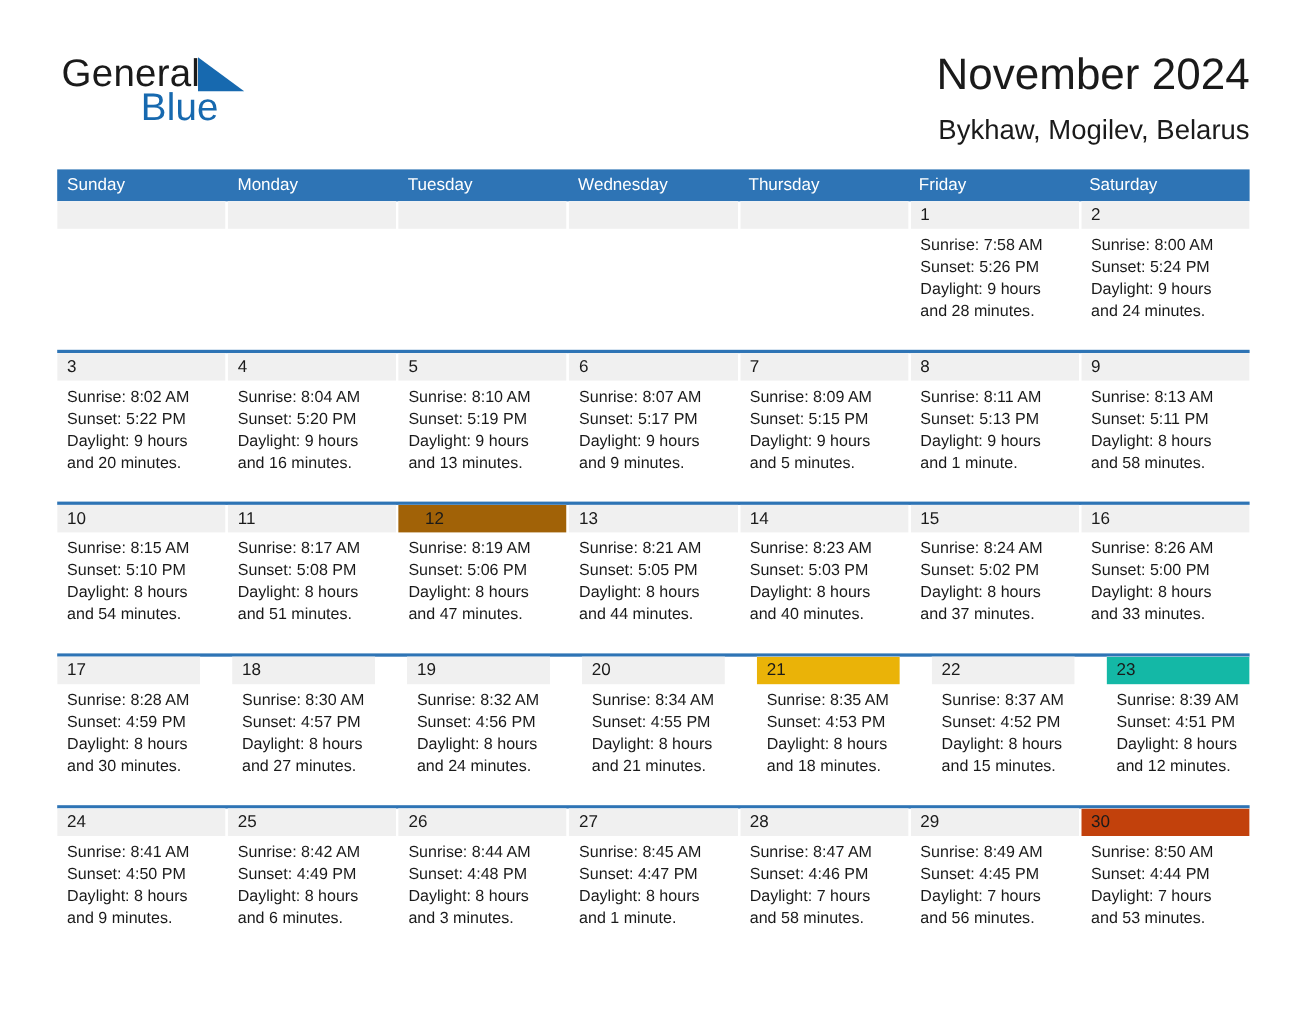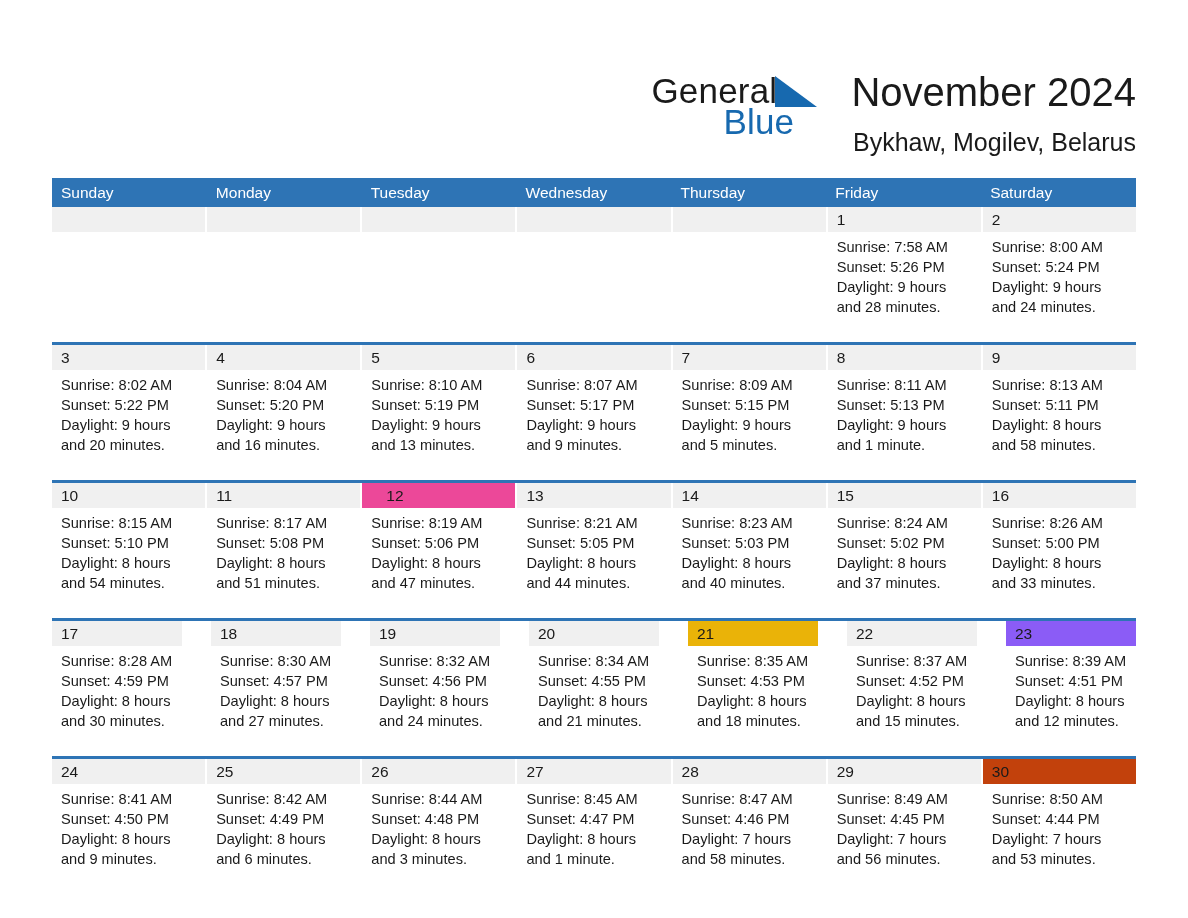--- a/index.html
+++ b/index.html
@@ -18,22 +18,22 @@
     position: relative;
     width: 1188px;
     height: 918px;
     box-sizing: border-box;
   }
 
   
   .top {
     display: flex;
     align-items: flex-start;
-    justify-content: flex-end;
-    padding: 68px 52px 0 56px;
+    justify-content: space-between;
+    padding: 44px 52px 0 56px;
     box-sizing: border-box;
   }
   .logo {
     position: relative;
     width: 200px;
     height: 76px;
     line-height: 1;
   }
   .logo-row1 {
     display: flex;
@@ -292,21 +292,21 @@
           <div class="cell">
             <div class="daynum" style="background: rgb(240, 240, 240);">11</div>
             <div class="info">
               <div>Sunrise: 8:17 AM</div>
               <div>Sunset: 5:08 PM</div>
               <div>Daylight: 8 hours</div>
               <div>and 51 minutes.</div>
             </div>
           </div>
           <div class="cell">
-            <div class="daynum" style="background: #ec4899; padding-left: 24px;">12</div>
+            <div class="daynum" style="background: #a16207; padding-left: 24px;">12</div>
             <div class="info">
               <div>Sunrise: 8:19 AM</div>
               <div>Sunset: 5:06 PM</div>
               <div>Daylight: 8 hours</div>
               <div>and 47 minutes.</div>
             </div>
           </div>
           <div class="cell">
             <div class="daynum" style="background: rgb(240, 240, 240);">13</div>
             <div class="info">
@@ -393,21 +393,21 @@
           <div class="cell">
             <div class="daynum" style="background: rgb(240, 240, 240);">22</div>
             <div class="info">
               <div>Sunrise: 8:37 AM</div>
               <div>Sunset: 4:52 PM</div>
               <div>Daylight: 8 hours</div>
               <div>and 15 minutes.</div>
             </div>
           </div>
           <div class="cell">
-            <div class="daynum" style="background: #8b5cf6;">23</div>
+            <div class="daynum" style="background: #14b8a6;">23</div>
             <div class="info">
               <div>Sunrise: 8:39 AM</div>
               <div>Sunset: 4:51 PM</div>
               <div>Daylight: 8 hours</div>
               <div>and 12 minutes.</div>
             </div>
           </div>
         </div>
         <div class="week" style="border-top-color: rgb(46, 116, 181);">
           <div class="cell">

